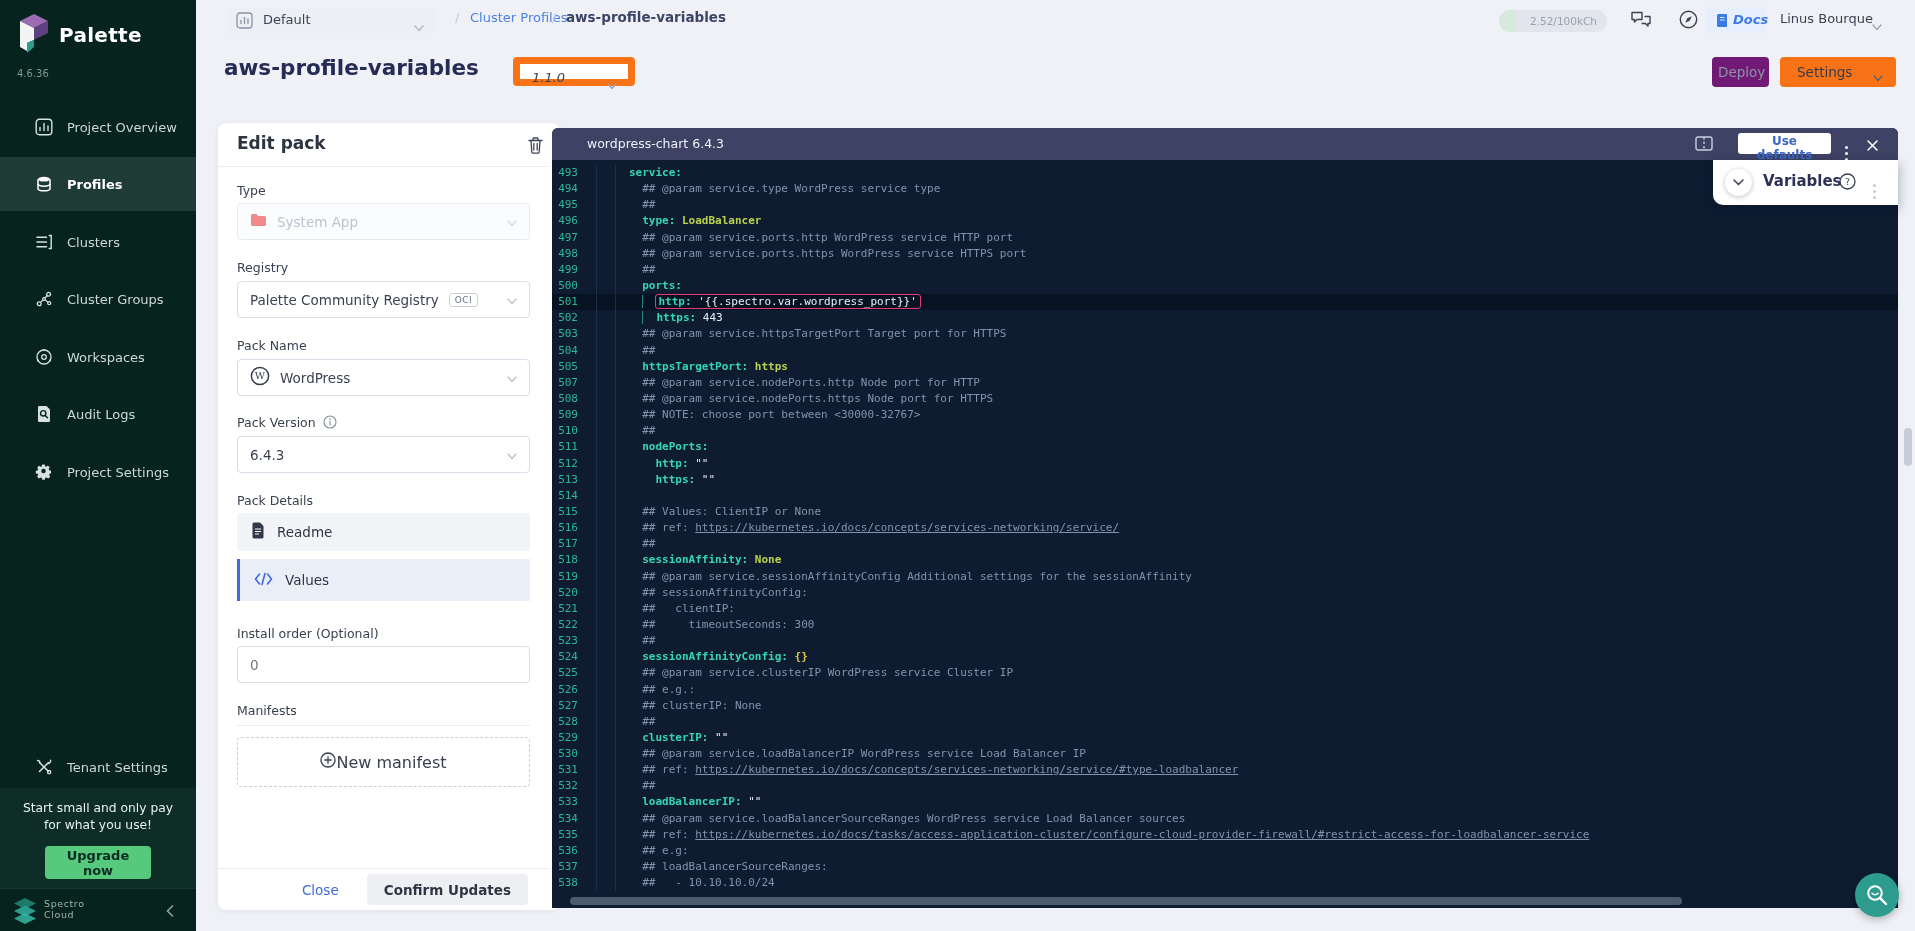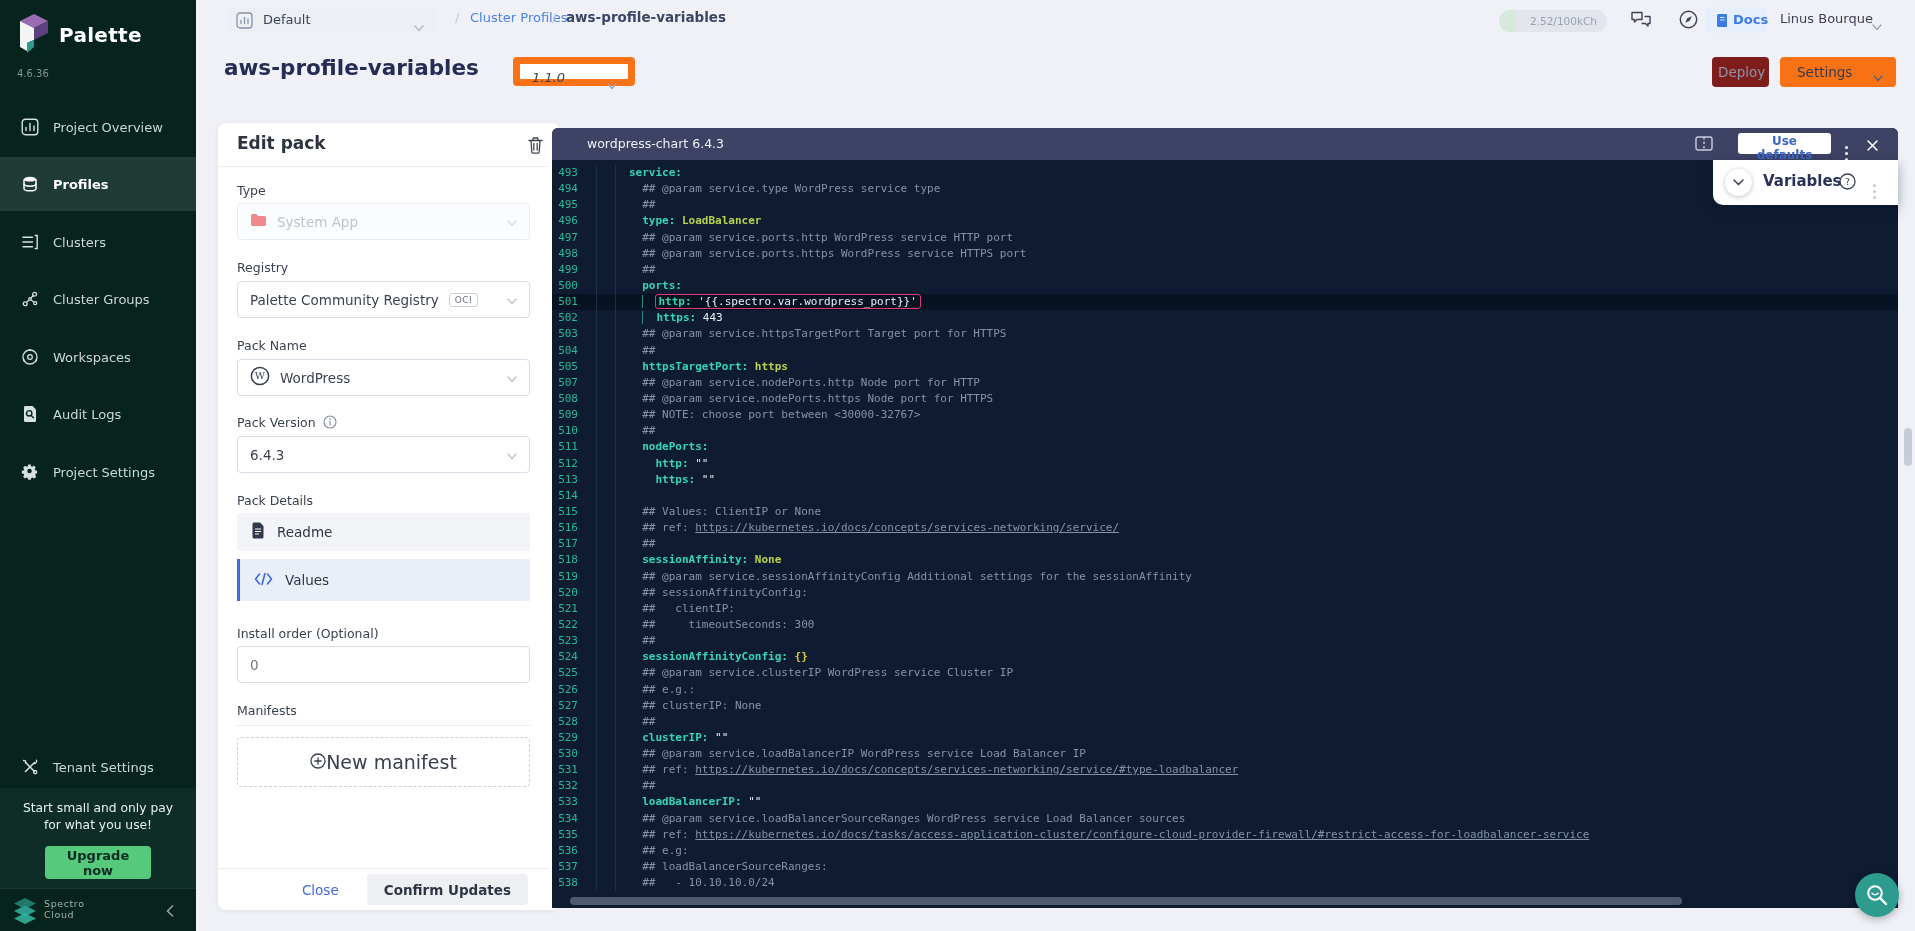--- a/index.html
+++ b/index.html
@@ -6,21 +6,21 @@
   .app{position:relative;width:1915px;height:931px;overflow:hidden;
        font-family:"DejaVu Sans","Liberation Sans",sans-serif;background:#eff1f6;}
   .abs{position:absolute;}
 
   
   .sidebar{position:absolute;left:0;top:0;width:196px;height:931px;background:#07231e;color:#dbe5e2;}
   .logo-row{position:absolute;left:16px;top:12px;display:flex;align-items:center;gap:7px;}
   .logo-name{font-size:20px;font-weight:600;color:#fff;letter-spacing:.3px;}
   .app-version{position:absolute;left:17px;top:68px;font-size:10px;color:#7e988f;}
   .nav-item{position:absolute;left:0;width:196px;height:54px;display:flex;align-items:center;gap:14px;
-            padding-left:20px;box-sizing:border-box;font-size:13px;color:#ccd9d5;cursor:pointer;}
+            padding-left:34px;box-sizing:border-box;font-size:13px;color:#ccd9d5;cursor:pointer;}
   .nav-item.active{background:#1e3b35;color:#fff;font-weight:600;}
   .nav-ic{width:19px;height:19px;display:flex;align-items:center;justify-content:center;flex:0 0 19px;}
   .upgrade-box{position:absolute;left:0;top:788px;width:196px;height:100px;background:#0e2d26;}
   .upgrade-msg{padding:12px 20px 0;font-size:12.3px;line-height:1.35;color:#e9f0ed;text-align:center;}
   .upgrade-btn{position:absolute;left:45px;top:58px;width:106px;height:33px;background:#56c97c;border:none;
                border-radius:4px;font-family:inherit;font-size:13px;font-weight:600;color:#0b2a24;cursor:pointer;}
   .side-footer{position:absolute;left:0;top:888px;width:196px;height:43px;border-top:1px solid rgba(255,255,255,.08);}
   .sf-name{position:absolute;left:44px;top:10px;font-size:9.5px;line-height:10.5px;color:#9eb3ac;letter-spacing:.6px;}
   .sf-chev{position:absolute;left:166px;top:13px;cursor:pointer;}
 
@@ -28,29 +28,29 @@
   .pill-default{position:absolute;left:226px;top:8px;width:208px;height:25px;background:#eceff4;border-radius:4px;cursor:pointer;}
   .pill-default .lbl{position:absolute;left:37px;top:4px;font-size:13px;color:#3a4254;}
   .crumb{position:absolute;top:10px;font-size:13px;}
   .crumb.sep{color:#c3cad6;}
   .crumb.link{color:#4a81e8;cursor:pointer;}
   .crumb.cur{font-size:13.5px;font-weight:600;color:#3a4566;top:9px;}
   .usage-pill{position:absolute;left:1499px;top:10px;width:108px;height:22px;background:#e2e6ec;border-radius:11px;overflow:hidden;}
   .usage-green{position:absolute;left:0;top:0;width:17px;height:22px;background:#d6e9da;border-radius:11px 0 0 11px;}
   .usage-txt{position:absolute;right:10px;top:5px;font-size:10.5px;color:#98a1b3;}
   .docs-btn{position:absolute;left:1706px;top:7px;width:60px;height:26px;background:#e7effc;border-radius:4px;cursor:pointer;}
-  .docs-btn .lbl{position:absolute;left:27px;top:5px;font-size:13px;font-weight:600;color:#3b7be8;}
+  .docs-btn .lbl{position:absolute;left:27px;top:5px;font-size:13px;font-weight:600;color:#3b7be8;font-style:italic;}
   .user-name{position:absolute;left:1780px;top:11px;font-size:13px;color:#3a4254;}
 
   
   .page-title{position:absolute;left:224px;top:55px;font-size:21.5px;font-weight:700;color:#252c55;}
   .ver-select{position:absolute;left:513px;top:57px;width:122px;height:29px;background:#fff;border:7px solid #f97316;
               border-radius:4px;box-sizing:border-box;cursor:pointer;font-style:italic;}
   .ver-select .lbl{position:absolute;left:12px;top:6px;font-size:13px;color:#3a4254;}
-  .btn-deploy{position:absolute;left:1712px;top:57px;width:57px;height:30px;background:#7f1d1d;border:none;border-radius:4px;
+  .btn-deploy{position:absolute;left:1712px;top:57px;width:57px;height:30px;background:#701a75;border:none;border-radius:4px;
               font-family:inherit;font-size:13.5px;color:#8b94a8;cursor:pointer;}
   .btn-settings{position:absolute;left:1780px;top:57px;width:116px;height:30px;background:#f97316;border:none;border-radius:4px;
               font-family:inherit;font-size:13.5px;color:#333b4f;text-align:left;padding-left:17px;cursor:pointer;}
 
   
   .card{position:absolute;left:218px;top:123px;width:342px;height:787px;background:#fff;border-radius:8px;
         box-shadow:0 1px 5px rgba(25,35,65,.08);}
   .card .hd{position:absolute;left:19px;top:10px;font-size:17px;font-weight:600;color:#2d3440;}
   .trash{position:absolute;right:16px;top:13px;cursor:pointer;}
   .card .div1{position:absolute;left:0;top:43px;width:330px;height:1px;background:#e9ecf1;}
@@ -59,21 +59,21 @@
         border-radius:4px;display:flex;align-items:center;padding:0 12px;gap:10px;font-size:13.5px;color:#3b4252;cursor:pointer;}
   .fbox.disabled{background:#fbfcfd;border-color:#e7eaf0;color:#bcc3cf;cursor:default;}
   .fbox .chev{margin-left:auto;}
   .badge{font-size:9px;color:#6b7486;border:1px solid #c8cfdb;border-radius:3px;padding:1px 5px;letter-spacing:.5px;}
   .rowbtn{position:absolute;left:19px;width:293px;box-sizing:border-box;display:flex;align-items:center;gap:12px;
           padding:0 14px;font-size:13.5px;color:#2e3644;cursor:pointer;}
   .row-readme{top:390px;height:38px;background:#f3f4f7;border-radius:2px;}
   .row-values{top:436px;height:42px;background:#e9eef8;border-left:3px solid #3f6ad8;color:#2e3644;}
   .mani-hr{position:absolute;left:19px;top:602px;width:293px;height:1px;background:#e9ecf1;}
   .new-manifest{position:absolute;left:19px;top:614px;width:293px;height:50px;box-sizing:border-box;border:1px dashed #c9d0da;
-          border-radius:4px;display:flex;align-items:center;justify-content:center;font-size:19px;color:#39404f;
+          border-radius:4px;display:flex;align-items:center;justify-content:center;font-size:16px;color:#39404f;
           background:#fff;cursor:pointer;}
   .card-footer{position:absolute;left:0;top:745px;width:330px;height:42px;border-top:1px solid #e9ecf1;
           display:flex;align-items:center;justify-content:flex-end;gap:22px;padding-right:20px;box-sizing:border-box;}
   .close-link{font-size:13.5px;color:#3f6ad8;cursor:pointer;background:none;border:none;font-family:inherit;}
   .confirm-btn{height:31px;padding:0 17px;background:#edeff3;border:none;border-radius:4px;font-family:inherit;
           font-size:13.5px;font-weight:600;color:#2e3644;cursor:pointer;}
 
   
   .editor{position:absolute;left:552px;top:128px;width:1346px;height:780px;background:#0e1b31;border-radius:6px 6px 0 0;}
   .ed-header{position:absolute;left:0;top:0;width:1346px;height:32px;background:#3e4264;border-radius:6px 6px 0 0;}

